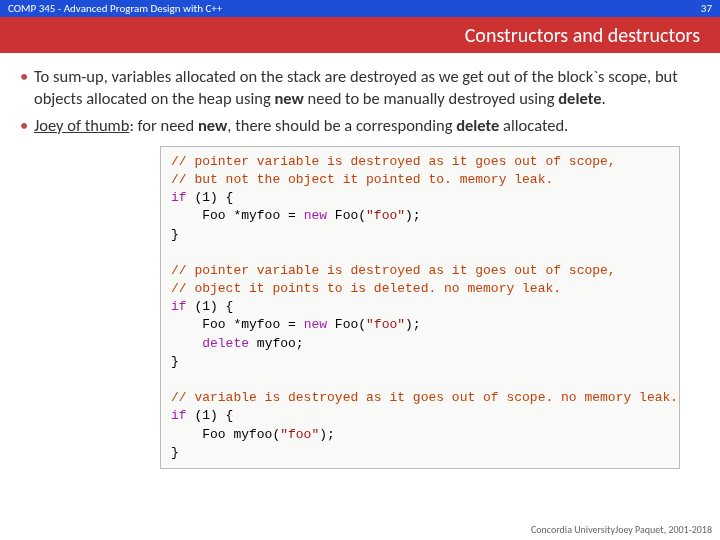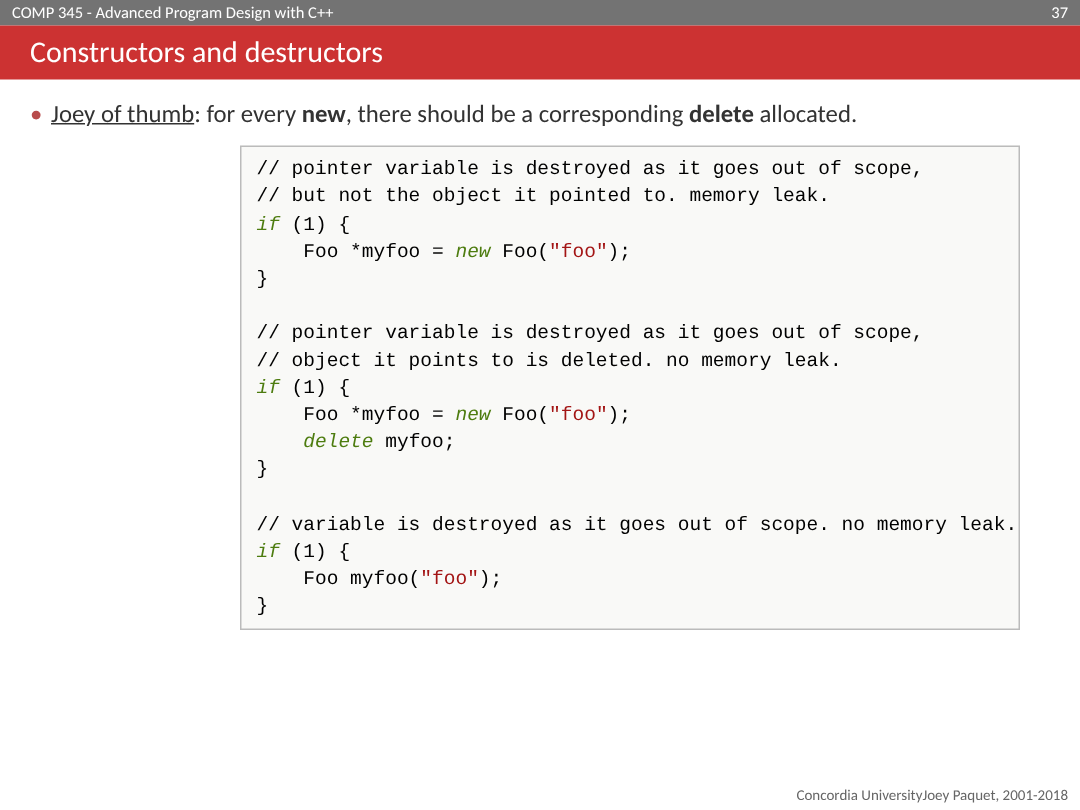--- a/index.html
+++ b/index.html
@@ -5,33 +5,34 @@
   * { margin: 0; padding: 0; box-sizing: border-box; }
   body {
     width: 720px;
     height: 540px;
     font-family: Calibri, Arial, sans-serif;
     background: #fff;
     position: relative;
     overflow: hidden;
   }
   .header-bar {
-    background: #737373;
+    background: #1d4ed8;
     color: #fff;
     font-size: 11px;
     padding: 2px 8px;
     display: flex;
     justify-content: space-between;
   }
   .title-bar {
     background: #cc3232;
     color: #fff;
     padding: 6px 20px;
     font-size: 20px;
     font-weight: 300;
+    text-align: right;
   }
   .content {
     padding: 12px 20px;
   }
   .bullets {
     list-style: none;
   }
   .bullets li {
     font-size: 16.5px;
     line-height: 1.35;
@@ -54,22 +55,22 @@
     width: 520px;
     border: 1px solid #bbb;
     background: #f9f9f7;
     font-family: Consolas, "Courier New", monospace;
     font-size: 13px;
     line-height: 1.4;
     padding: 6px 10px;
     white-space: pre;
     color: #000;
   }
-  .c-comment { color: #000000; }
-  .c-keyword { color: #4d7c0f; font-style: italic; }
+  .c-comment { color: #c2410c; }
+  .c-keyword { color: #a21caf; }
   .c-string { color: #a31515; }
   .footer {
     position: absolute;
     bottom: 4px;
     left: 0;
     width: 100%;
     display: flex;
     justify-content: flex-end;
     padding: 0 8px;
     font-size: 10px;
@@ -82,21 +83,24 @@
 <div class="header-bar">
   <span>COMP 345 - Advanced Program Design with C++</span>
   <span>37</span>
 </div>
 
 <div class="title-bar">Constructors and destructors</div>
 
 <div class="content">
   <ul class="bullets">
     <li>
-      <span class="uline">Joey of thumb</span><span>: for every </span><span class="bold">new</span><span>, there should be a corresponding </span><span class="bold">delete</span><span> allocated.</span>
+      <span>To sum-up, variables allocated on the stack are destroyed as we get out of the block`s scope, but objects allocated on the heap using </span><span class="bold">new</span><span> need to be manually destroyed using </span><span class="bold">delete</span><span>.</span>
+    </li>
+    <li>
+      <span class="uline">Joey of thumb</span><span>: for need </span><span class="bold">new</span><span>, there should be a corresponding </span><span class="bold">delete</span><span> allocated.</span>
     </li>
   </ul>
 
   <div class="code-area"><span class="c-comment">// pointer variable is destroyed as it goes out of scope,</span>
 <span class="c-comment">// but not the object it pointed to. memory leak.</span>
 <span class="c-keyword">if</span><span> (1) {</span>
 <span>    Foo *myfoo = </span><span class="c-keyword">new</span><span> Foo(</span><span class="c-string">"foo"</span><span>);</span>
 <span>}</span>
 <span></span>
 <span class="c-comment">// pointer variable is destroyed as it goes out of scope,</span>

